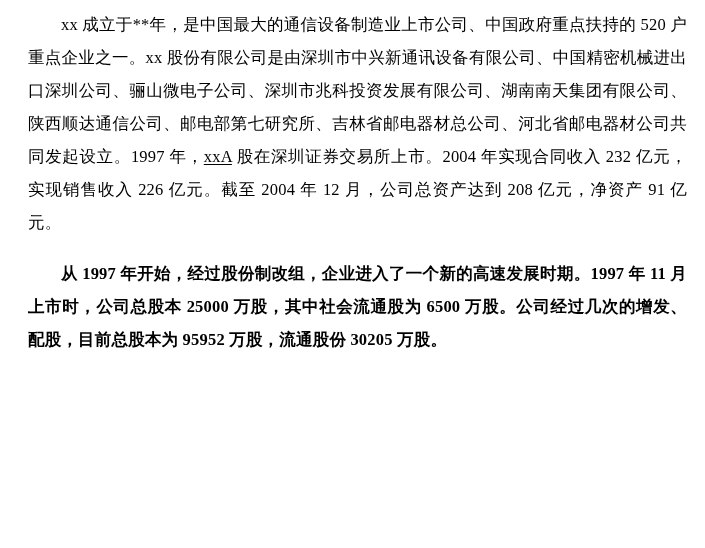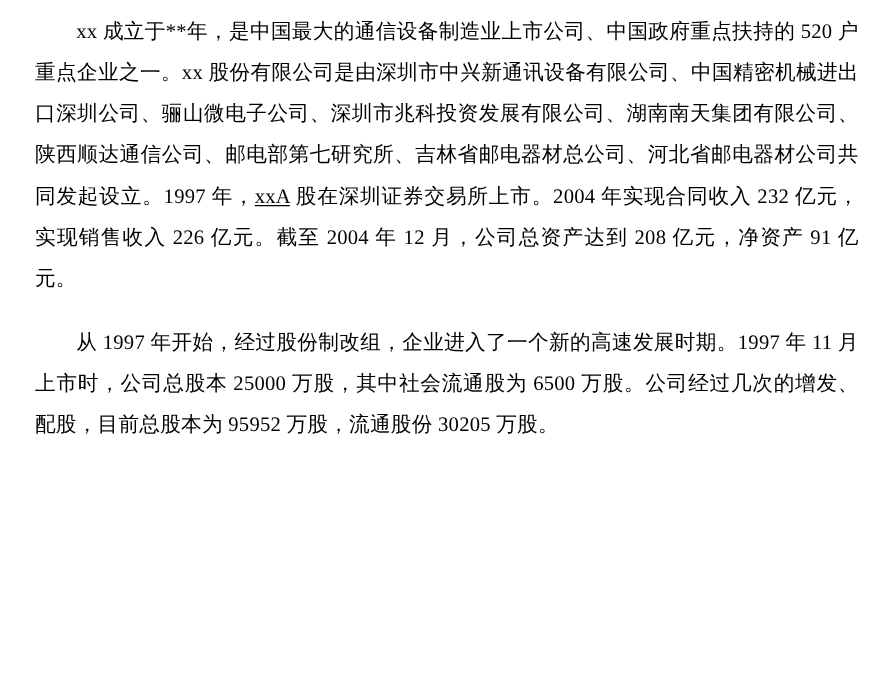--- a/index.html
+++ b/index.html
@@ -26,20 +26,21 @@
     line-height: 33px;
     text-align: justify;
     text-justify: inter-ideograph;
     text-indent: 2em;
     margin: 0 0 18px 0;
     letter-spacing: 0.2px;
     word-break: break-all;
   }
   .para:last-child {
     margin-bottom: 15px;
+    font-weight: bold;
   }
   .u {
     text-decoration: underline;
     text-underline-offset: 2px;
   }
 </style>
 </head>
 <body>
 
 <div class="page">

